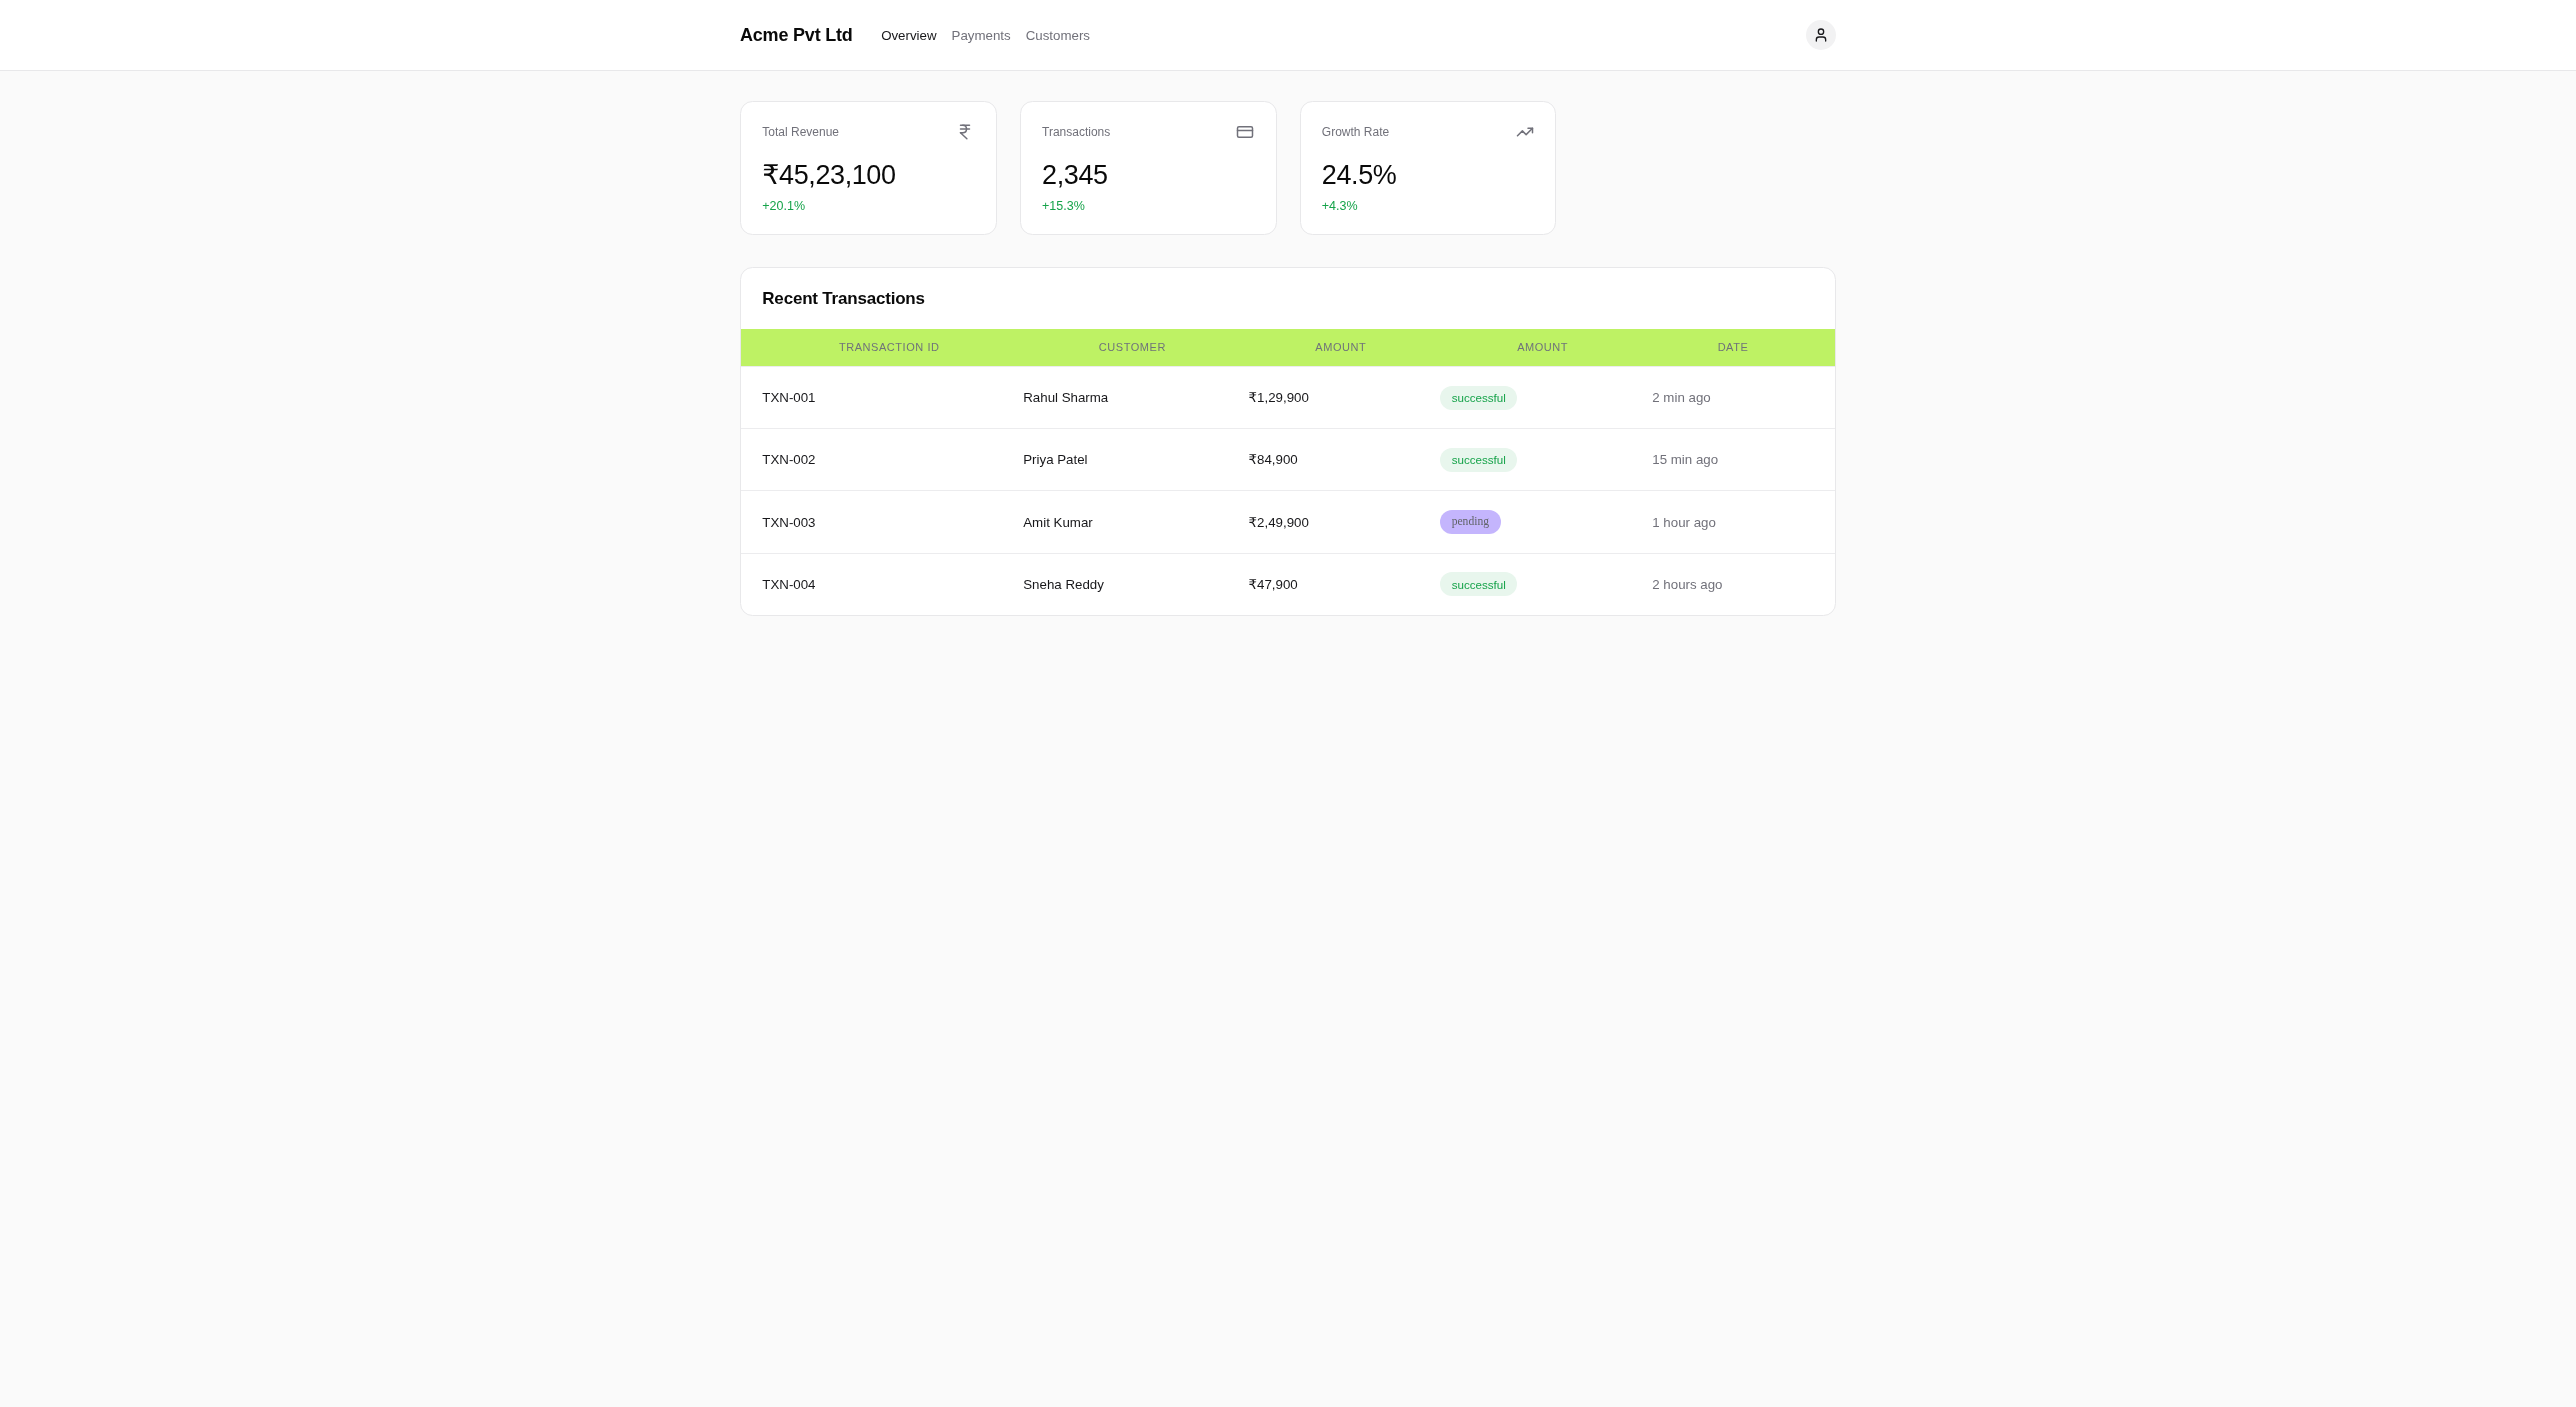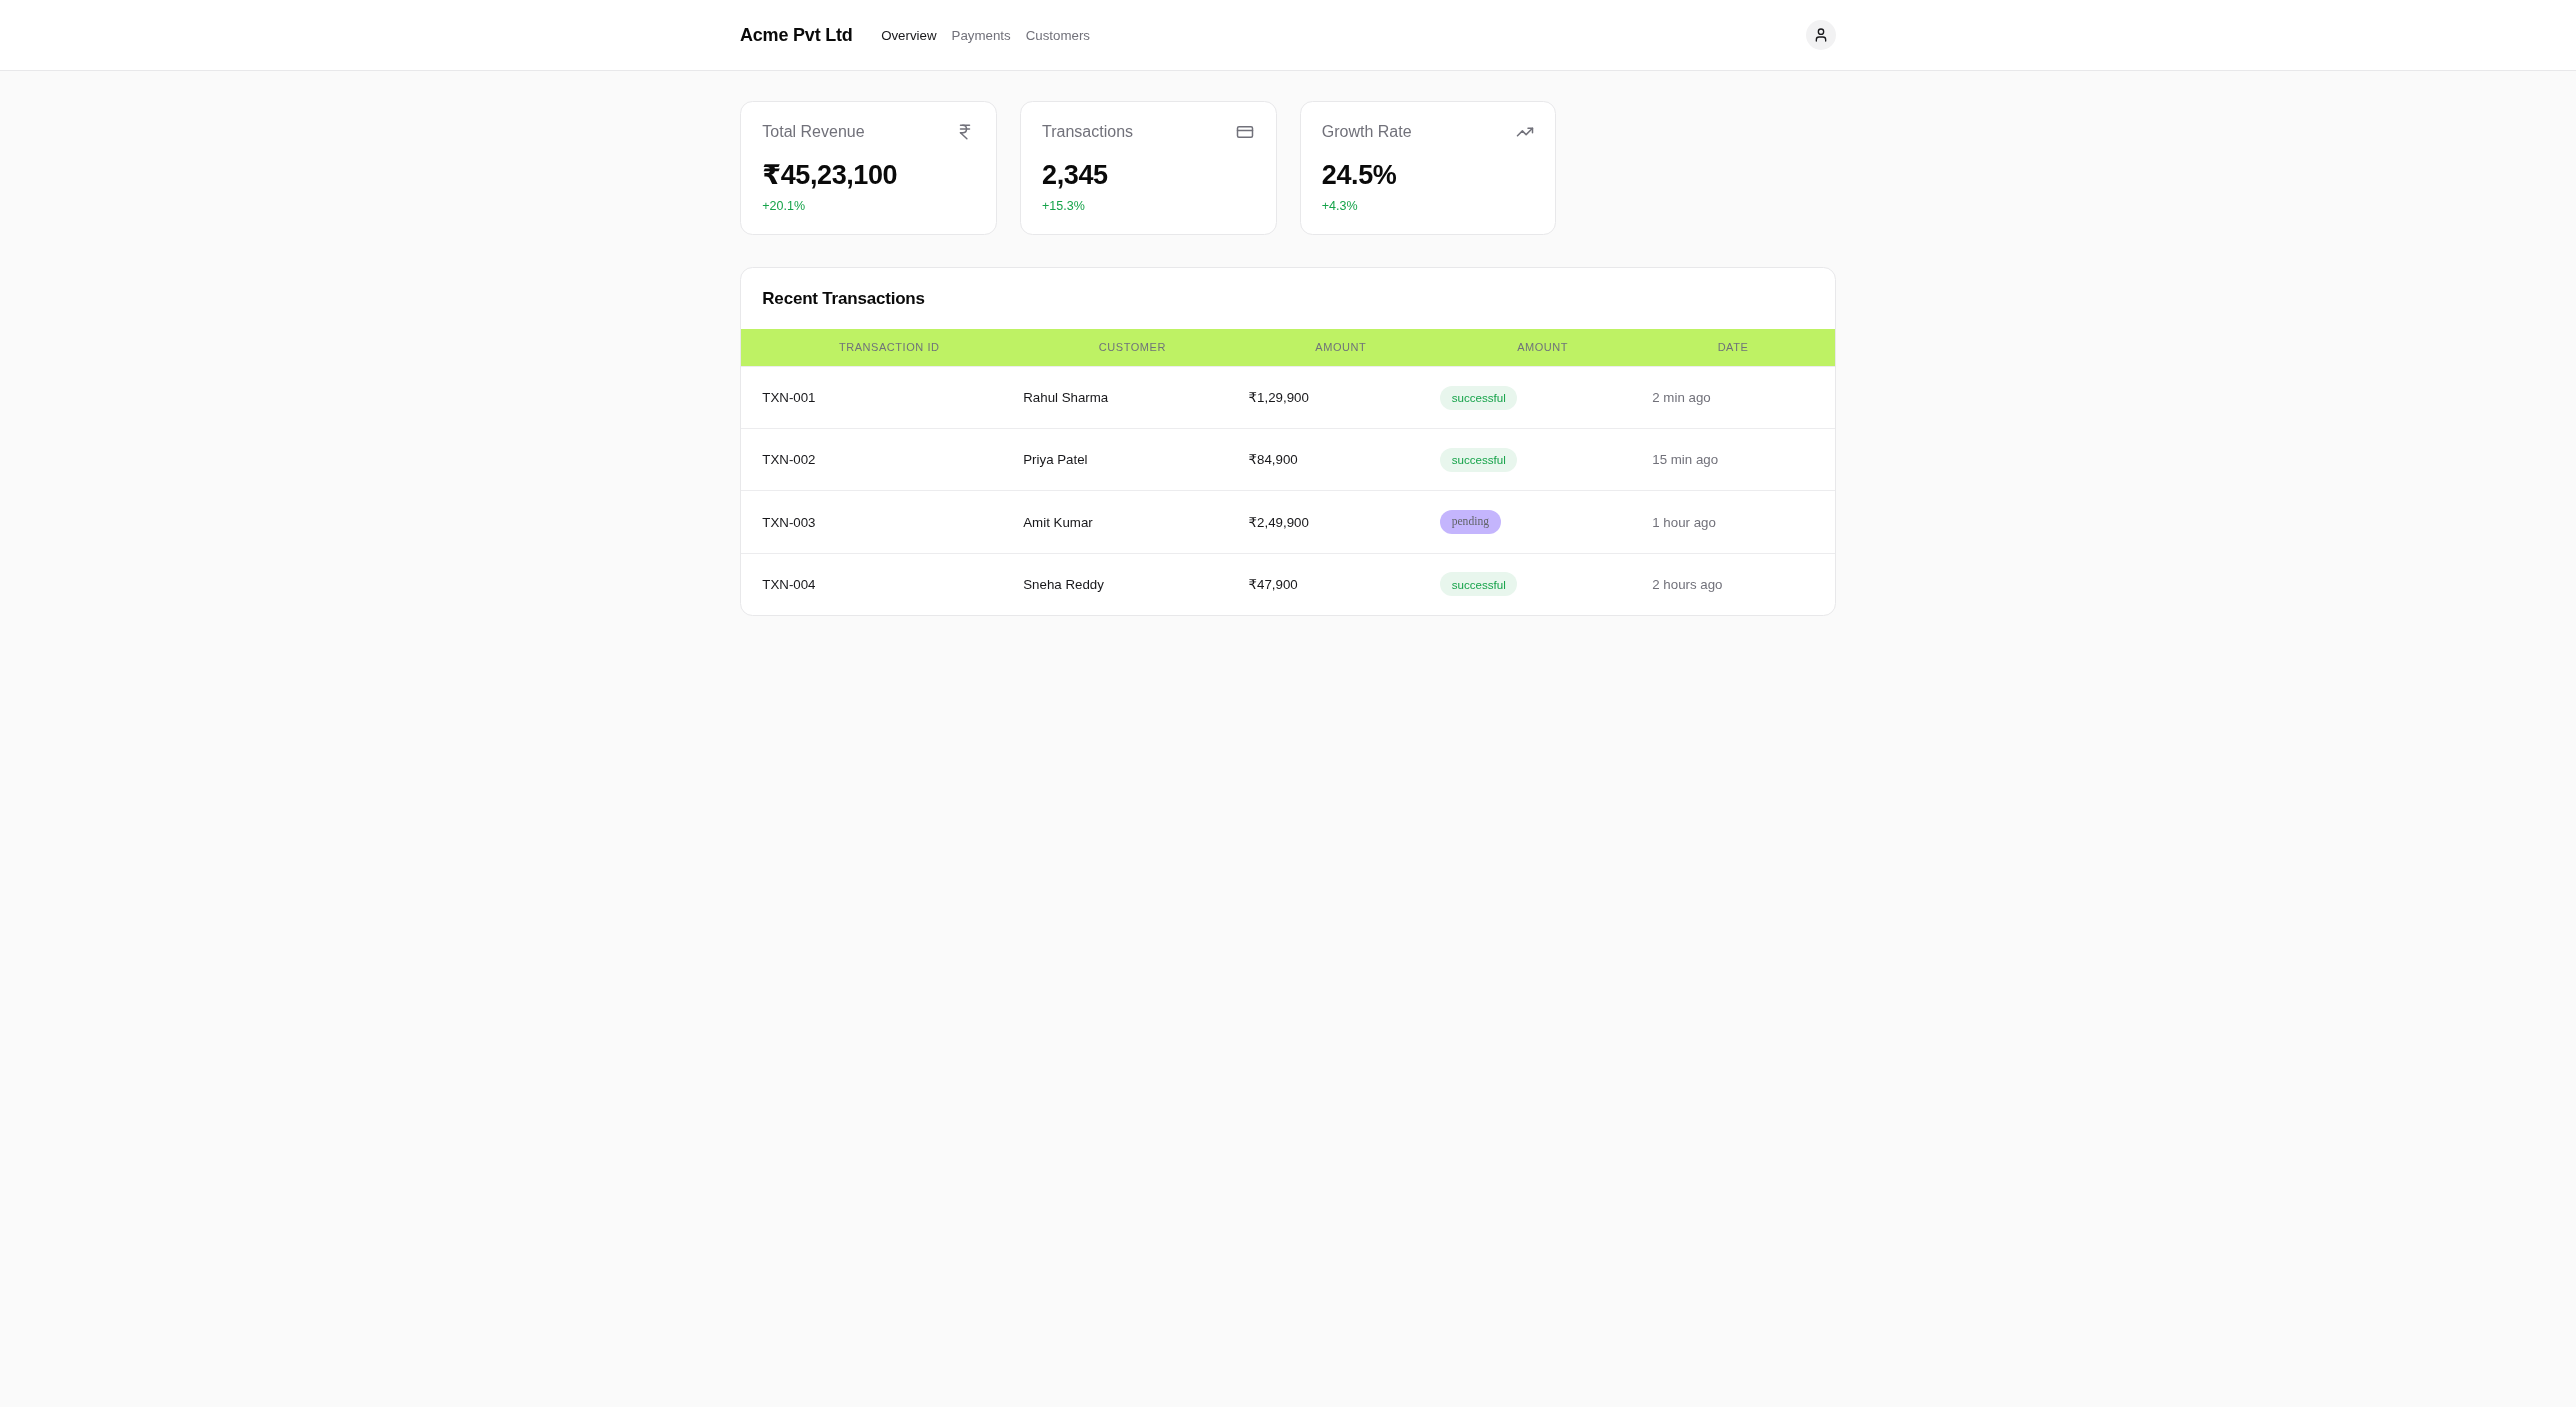--- a/index.html
+++ b/index.html
@@ -53,25 +53,25 @@
     border: 0.9px solid #e8e8ea;
     border-radius: 12.5px;
   }
   .stat-card { padding: 21.3px; }
   .stat-head {
     display: flex;
     align-items: center;
     justify-content: space-between;
     margin-bottom: 18px;
   }
-  .stat-label { font-size: 16px; color: #71717a; }
+  .stat-label { font-size: 12px; color: #71717a; }
   .stat-icon { width: 18px; height: 18px; stroke: #71717a; flex: 0 0 auto; }
   .stat-value {
     font-size: 27px;
-    font-weight: 700;
+    font-weight: 400;
     color: #0a0a0a;
     letter-spacing: -0.4px;
     line-height: 1.2;
   }
   .stat-change { margin-top: 7.1px; font-size: 12.5px; color: #16a34a; }
 
   
   .table-card { overflow: hidden; }
   .table-title {
     font-size: 17px;

